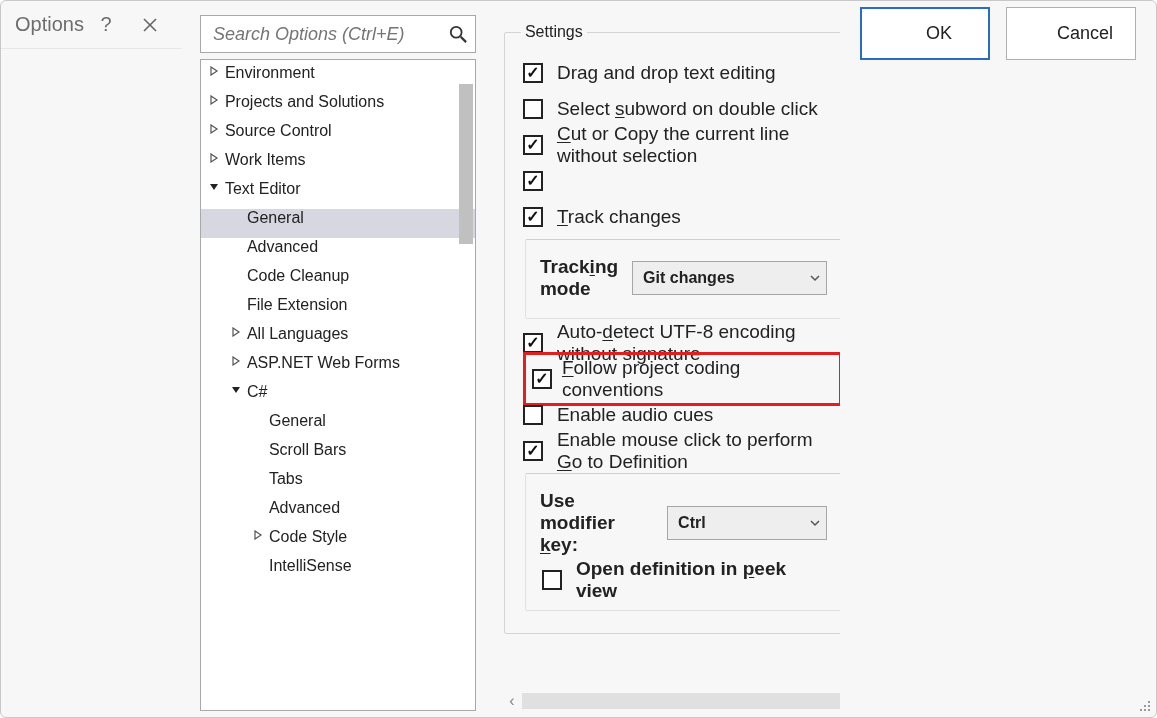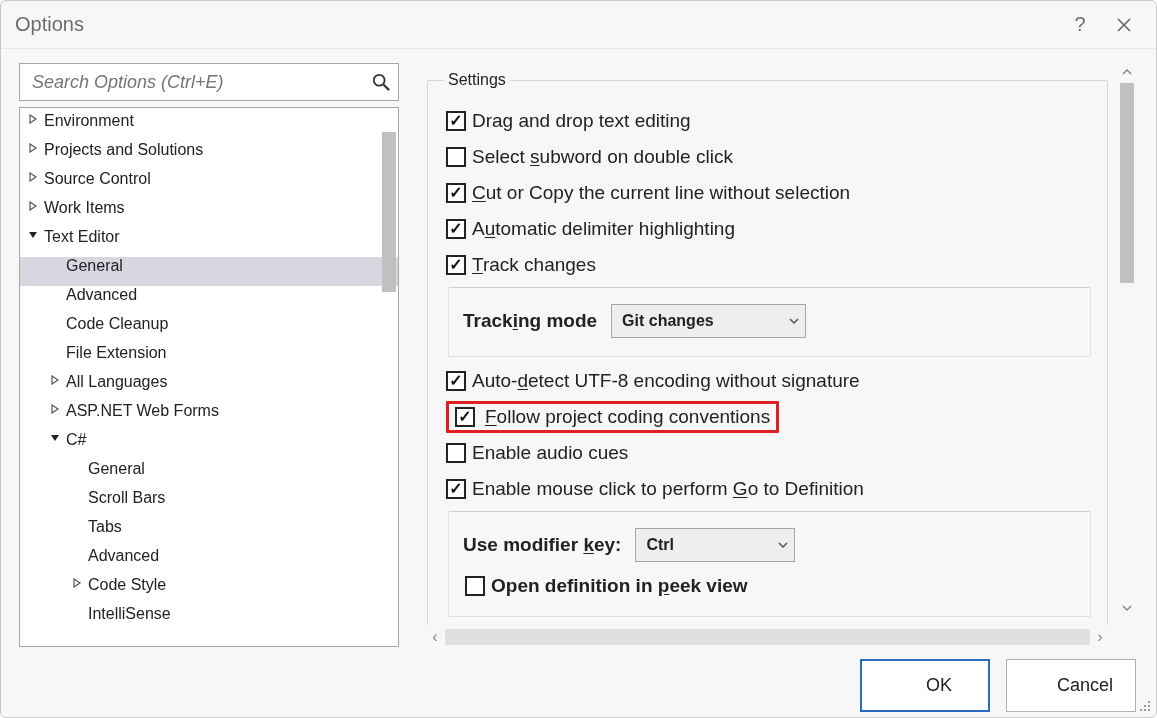--- a/index.html
+++ b/index.html
@@ -3,21 +3,21 @@
 <meta charset="utf-8">
 <style>
   * { box-sizing: border-box; font-family: "Segoe UI", Tahoma, sans-serif; }
   html, body { margin: 0; padding: 0; }
   body { width: 1157px; height: 718px; background: #ffffff; }
 
   .dialog {
     width: 1157px; height: 718px;
     border: 1px solid #c8c8c8; border-radius: 6px;
     background: #f7f7f7;
-    display: flex; flex-direction: column;
+    display: flex; flex-direction: row;
     position: relative;
   }
 
   .titlebar {
     height: 48px; display: flex; align-items: center;
     padding: 0 10px 0 14px; color: #6d6d6d; font-size: 20px;
     border-bottom: 1px solid #e6e6e6;
   }
   .titlebar .title { flex: 1; }
   .titlebar .tb-btn {
@@ -77,21 +77,21 @@
   }
   .settings-up { top: 2px; }
   .settings-down { bottom: 32px; }
 
   fieldset.settings {
     border: 1px solid #d4d4d4; border-radius: 2px; padding: 14px 16px 16px 16px; margin: 4px 0 0 0;
   }
   fieldset.settings > legend { font-size: 16px; color: #222; padding: 0 4px; }
 
   .chk-row {
-    display: flex; align-items: center; gap: 6px; height: 36px; font-size: 19px; color: #222;
+    display: flex; align-items: center; gap: 14px; height: 36px; font-size: 19px; color: #222;
     padding-left: 2px;
   }
   .chk {
     width: 20px; height: 20px; border: 2px solid #222; background: #fff;
     display: flex; align-items: center; justify-content: center;
     cursor: pointer; flex-shrink: 0;
   }
   .chk.checked::after {
     content: "✓"; font-size: 16px; line-height: 1; color: #111; font-weight: 700;
   }
@@ -312,21 +312,20 @@
             <span><span>Select </span><span class="under">s</span><span>ubword on double click</span></span>
           </div>
 
           <div class="chk-row">
             <div class="chk checked"></div>
             <span><span></span><span class="under">C</span><span>ut or Copy the current line without selection</span></span>
           </div>
 
           <div class="chk-row">
             <div class="chk checked"></div>
-            <span><span>A</span><span class="under">u</span><span>tomatic delimiter highlighting</span></span>
           </div>
 
           <div class="chk-row">
             <div class="chk checked"></div>
             <span><span></span><span class="under">T</span><span>rack changes</span></span>
           </div>
 
           <div class="sub-group">
             <div class="field-row">
               <span><span>Track</span><span class="under">i</span><span>ng mode</span></span>

